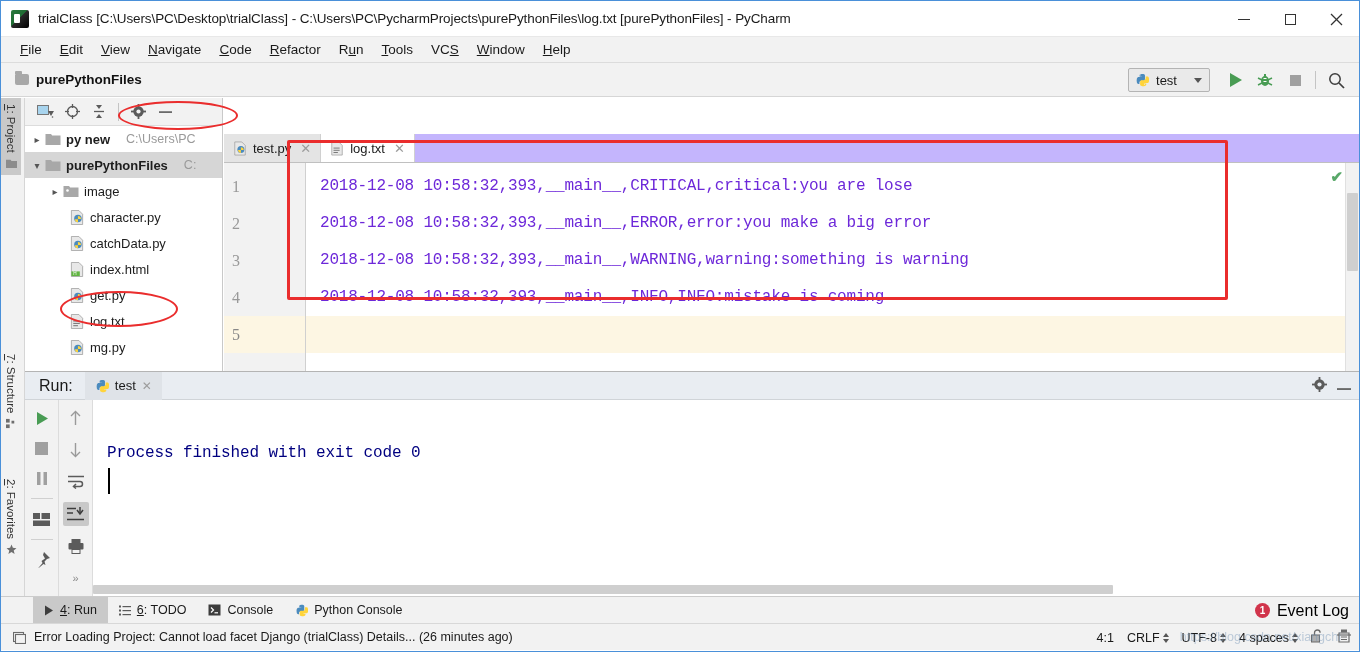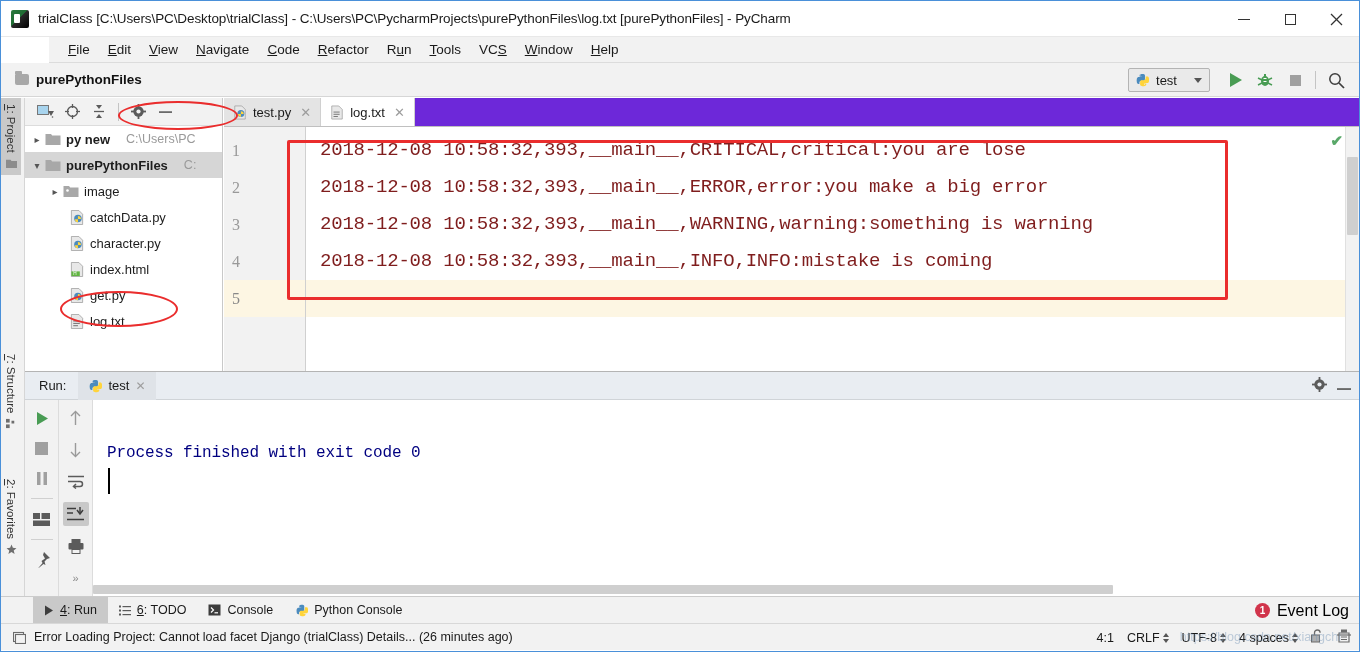--- a/index.html
+++ b/index.html
@@ -47,21 +47,21 @@
     font-size: 15px; color: #333;
   }
   .win-btn .glyph-min { width: 12px; height: 1px; background: #333; display:block; }
   .win-btn .glyph-max { width: 11px; height: 11px; border: 1px solid #333; display:block; }
 
   
   .menubar {
     height: 26px; background: #f2f2f2;
     display: flex; align-items: center; padding-left: 10px;
     border-bottom: 1px solid #dcdcdc;
-    font-size: 13.5px; color: #1a1a1a; margin-left: 48px;
+    font-size: 13.5px; color: #1a1a1a;
   }
   .menu-item { padding: 2px 9px; white-space: nowrap; }
   .menu-item u { text-decoration: underline; }
 
   
   .navbar {
     height: 34px; background: #f2f2f2;
     display: flex; align-items: center;
     border-bottom: 1px solid #d6d6d6;
     position: relative;
@@ -137,22 +137,22 @@
   .node-label.bold { font-weight: bold; }
   .node-sub { color: #9a9a9a; font-size: 12.5px; margin-left: 16px; }
   .tree-clip { position:absolute; left:0; right:0; top:0; bottom:0; overflow:hidden; }
 
   
   .editor-area {
     position: absolute; left: 223px; right: 0; top: 0; bottom: 0;
     background: #fff; display: flex; flex-direction: column;
   }
   .tabs-row {
-    height: 29px; background: #6d28d9; display: flex; align-items: stretch;
-    border-bottom: 1px solid #c0c0c0; flex: 0 0 auto; position: relative;
+    height: 29px; background: #c4b5fd; display: flex; align-items: stretch;
+    border-bottom: 1px solid #c0c0c0; flex: 0 0 auto; position: relative; margin-top: 36px;
   }
   .etab {
     display: flex; align-items: center; gap: 6px; padding: 0 9px;
     font-size: 13px; color: #1a1a1a; border-right: 1px solid #d0d0d0;
     background: #e4e4e4;
   }
   .etab.active { background: #ffffff; }
   .etab .x { color: #9c9c9c; font-size: 13px; margin-left: 3px; }
   .etab-icon { width: 14px; height: 15px; flex:0 0 auto; }
 
@@ -164,21 +164,21 @@
   .gline {
     height: 37px; line-height: 37px; text-align: left; padding-left: 8px;
     color: #999; font-size: 16px; font-family: "Liberation Serif", serif;
   }
   .gline.cur { background: #fdf6e3; color: #888; }
   .code {
     flex: 1 1 auto; padding-top: 5px; position: relative; overflow: hidden;
   }
   .cline {
     height: 37px; line-height: 37px; white-space: pre; padding-left: 14px;
-    font-family: "Liberation Mono", monospace; font-size: 19px; color: #7f1d1d;
+    font-family: "Liberation Mono", monospace; font-size: 16px; color: #6d28d9;
     letter-spacing: -0.2px;
   }
   .cline.cur { background: #fdf6e3; }
   .editor-right-strip {
     position: absolute; right: 0; top: 0; bottom: 0; width: 14px; background: #f2f2f2;
     border-left: 1px solid #e0e0e0;
   }
   .check-mark { position: absolute; right: 16px; top: 5px; color: #59a869; font-size: 15px; font-weight: bold; }
   .vscroll-thumb {
     position:absolute; right:1px; top: 30px; width: 11px; height: 78px; background: #cfcfcf; border-radius:1px;
@@ -195,21 +195,21 @@
   
   .runwin {
     position: absolute; left: 24px; right: 0; bottom: 0; height: 225px;
     background: #ffffff; border-top: 1px solid #b4b4b4;
     display: flex; flex-direction: column; z-index: 3;
   }
   .run-header {
     height: 28px; background: #e9edf2; display: flex; align-items: center;
     flex: 0 0 auto; position: relative; border-bottom: 1px solid #d0d4d8;
   }
-  .run-label { font-size: 13px; color:#1a1a1a; padding: 0 12px 0 14px; }
+  .run-label { font-size: 16px; color:#1a1a1a; padding: 0 12px 0 14px; }
   .run-tab {
     display:flex; align-items:center; gap:6px; height: 28px; padding: 0 10px;
     background: #dfe3e8; font-size: 13px; color:#1a1a1a;
   }
   .run-head-right { position:absolute; right: 8px; top:0; height:28px; display:flex; align-items:center; gap:10px; }
   .run-body { flex: 1 1 auto; display: flex; position: relative; overflow: hidden; }
   .run-toolbar {
     width: 34px; background: #f2f2f2; border-right: 1px solid #dcdcdc;
     display: flex; flex-direction: column; align-items: center; padding-top: 6px; gap: 6px; flex:0 0 auto;
   }
@@ -447,31 +447,31 @@
             <span class="node-label">image</span>
           </div>
 
           <div class="tree-row" style="padding-left:44px;">
             <svg class="node-icon" viewBox="0 0 16 16">
                 <path d="M2 0.5h8l4 4v11H2z" fill="#e8e8e8" stroke="#9a9a9a" stroke-width="0.8"></path>
                 <circle cx="9" cy="9" r="4" fill="#4b8bbe"></circle>
                 <path d="M9 6.5a3.2 3.2 0 013.2 3.2H9z" fill="#ffd43b"></path>
                 <path d="M9 13a3.2 3.2 0 01-3.2-3.2H9z" fill="#ffd43b"></path>
               </svg>
-            <span class="node-label">catchData.py</span>
+            <span class="node-label">character.py</span>
           </div>
 
           <div class="tree-row" style="padding-left:44px;">
             <svg class="node-icon" viewBox="0 0 16 16">
                 <path d="M2 0.5h8l4 4v11H2z" fill="#e8e8e8" stroke="#9a9a9a" stroke-width="0.8"></path>
                 <circle cx="9" cy="9" r="4" fill="#4b8bbe"></circle>
                 <path d="M9 6.5a3.2 3.2 0 013.2 3.2H9z" fill="#ffd43b"></path>
                 <path d="M9 13a3.2 3.2 0 01-3.2-3.2H9z" fill="#ffd43b"></path>
               </svg>
-            <span class="node-label">character.py</span>
+            <span class="node-label">catchData.py</span>
           </div>
 
           <div class="tree-row" style="padding-left:44px;">
             <svg class="node-icon" viewBox="0 0 16 16">
                 <path d="M2 0.5h8l4 4v11H2z" fill="#e8e8e8" stroke="#9a9a9a" stroke-width="0.8"></path>
                 <rect x="2" y="10" width="9" height="5" fill="#62b543"></rect>
                 <text x="4" y="14.2" font-size="5" fill="#fff" font-family="sans-serif">H</text>
               </svg>
             <span class="node-label">index.html</span>
           </div>
@@ -489,20 +489,29 @@
           <div class="tree-row" style="padding-left:44px;">
             <svg class="node-icon" viewBox="0 0 16 16">
                 <path d="M2 0.5h8l4 4v11H2z" fill="#e8e8e8" stroke="#9a9a9a" stroke-width="0.8"></path>
                 <rect x="4" y="7" width="7" height="1" fill="#6b6b6b"></rect>
                 <rect x="4" y="9.5" width="7" height="1" fill="#6b6b6b"></rect>
                 <rect x="4" y="12" width="5" height="1" fill="#6b6b6b"></rect>
               </svg>
             <span class="node-label">log.txt</span>
           </div>
 
+          <div class="tree-row" style="padding-left:44px;">
+            <svg class="node-icon" viewBox="0 0 16 16">
+                <path d="M2 0.5h8l4 4v11H2z" fill="#e8e8e8" stroke="#9a9a9a" stroke-width="0.8"></path>
+                <circle cx="9" cy="9" r="4" fill="#4b8bbe"></circle>
+                <path d="M9 6.5a3.2 3.2 0 013.2 3.2H9z" fill="#ffd43b"></path>
+                <path d="M9 13a3.2 3.2 0 01-3.2-3.2H9z" fill="#ffd43b"></path>
+              </svg>
+            <span class="node-label">mg.py</span>
+          </div>
 
         </div>
       </div>
     </div>
 
     <div class="editor-area">
       <div class="tabs-row">
         <div class="etab">
           <svg class="etab-icon" viewBox="0 0 16 16">
               <path d="M2 0.5h8l4 4v11H2z" fill="#e8e8e8" stroke="#9a9a9a" stroke-width="0.8"></path>

